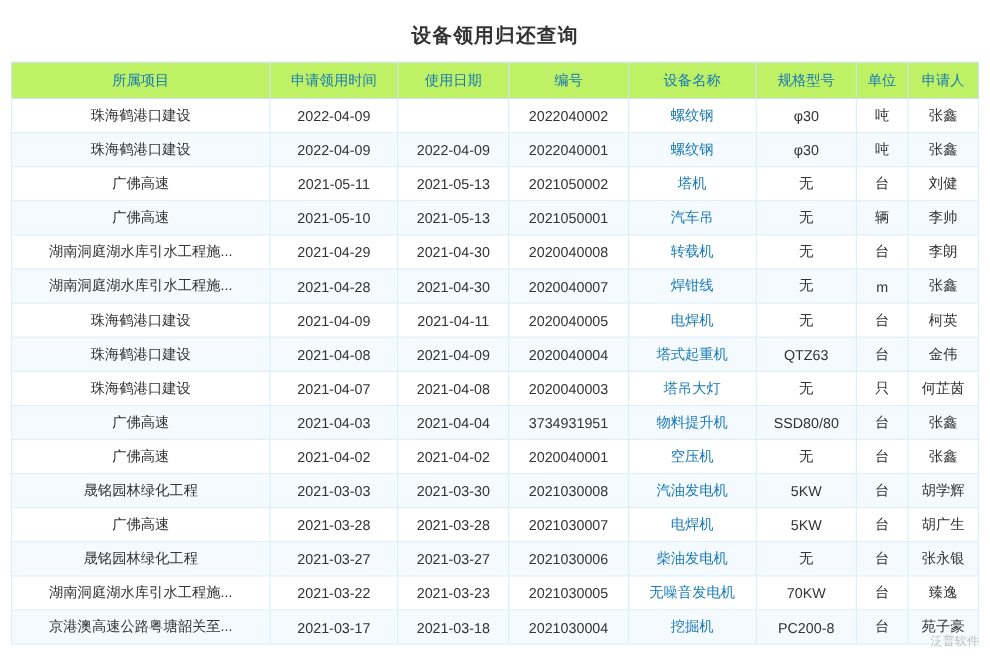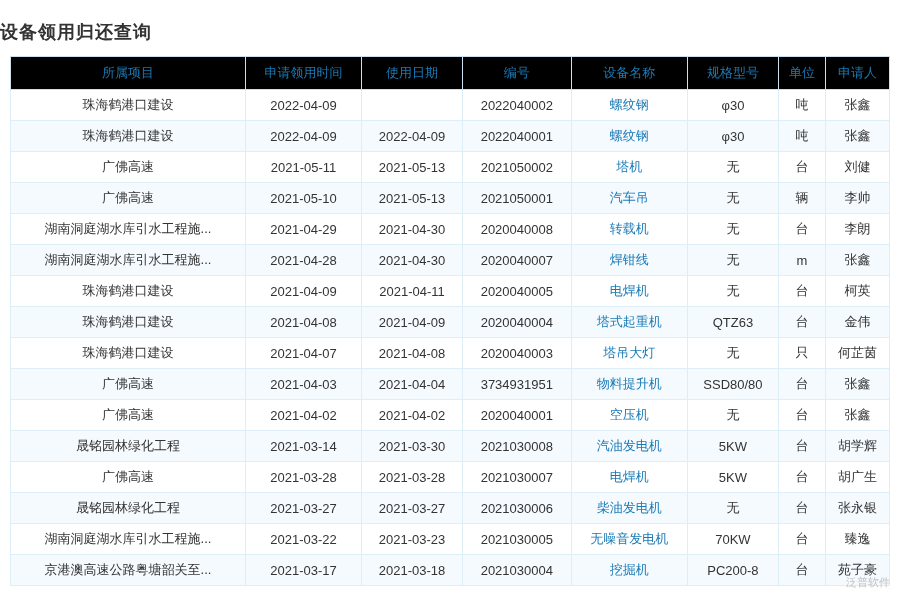--- a/index.html
+++ b/index.html
@@ -9,37 +9,38 @@
       background: #fff;
       color: #333;
     }
     .page-wrapper {
       width: 900px;
       min-height: 600px;
       background: #fff;
       padding: 10px 0 20px 0;
     }
     .page-title {
+      text-align: center;
       font-size: 18px;
       font-weight: bold;
       color: #333;
       padding: 10px 0 12px 0;
       letter-spacing: 1px;
     }
     .table-container {
       width: 100%;
       padding: 0 10px;
     }
     table {
       width: 100%;
       border-collapse: collapse;
       border: 1px solid #cce0f0;
     }
     thead tr {
-      background: #000000;
+      background: #bef264;
       padding-left: 22px;
     }
     thead th {
       padding: 7px 4px;
       text-align: center;
       color: #1a7ab5;
       font-weight: normal;
       border: 1px solid #cce0f0;
       font-size: 13px;
     }
@@ -196,21 +197,21 @@
             <td>2021-04-02</td>
             <td>2021-04-02</td>
             <td>2020040001</td>
             <td><span class="link-text">空压机</span></td>
             <td>无</td>
             <td>台</td>
             <td>张鑫</td>
           </tr>
           <tr>
             <td>晟铭园林绿化工程</td>
-            <td>2021-03-14</td>
+            <td>2021-03-03</td>
             <td>2021-03-30</td>
             <td>2021030008</td>
             <td><span class="link-text">汽油发电机</span></td>
             <td>5KW</td>
             <td>台</td>
             <td>胡学辉</td>
           </tr>
           <tr>
             <td>广佛高速</td>
             <td>2021-03-28</td>

